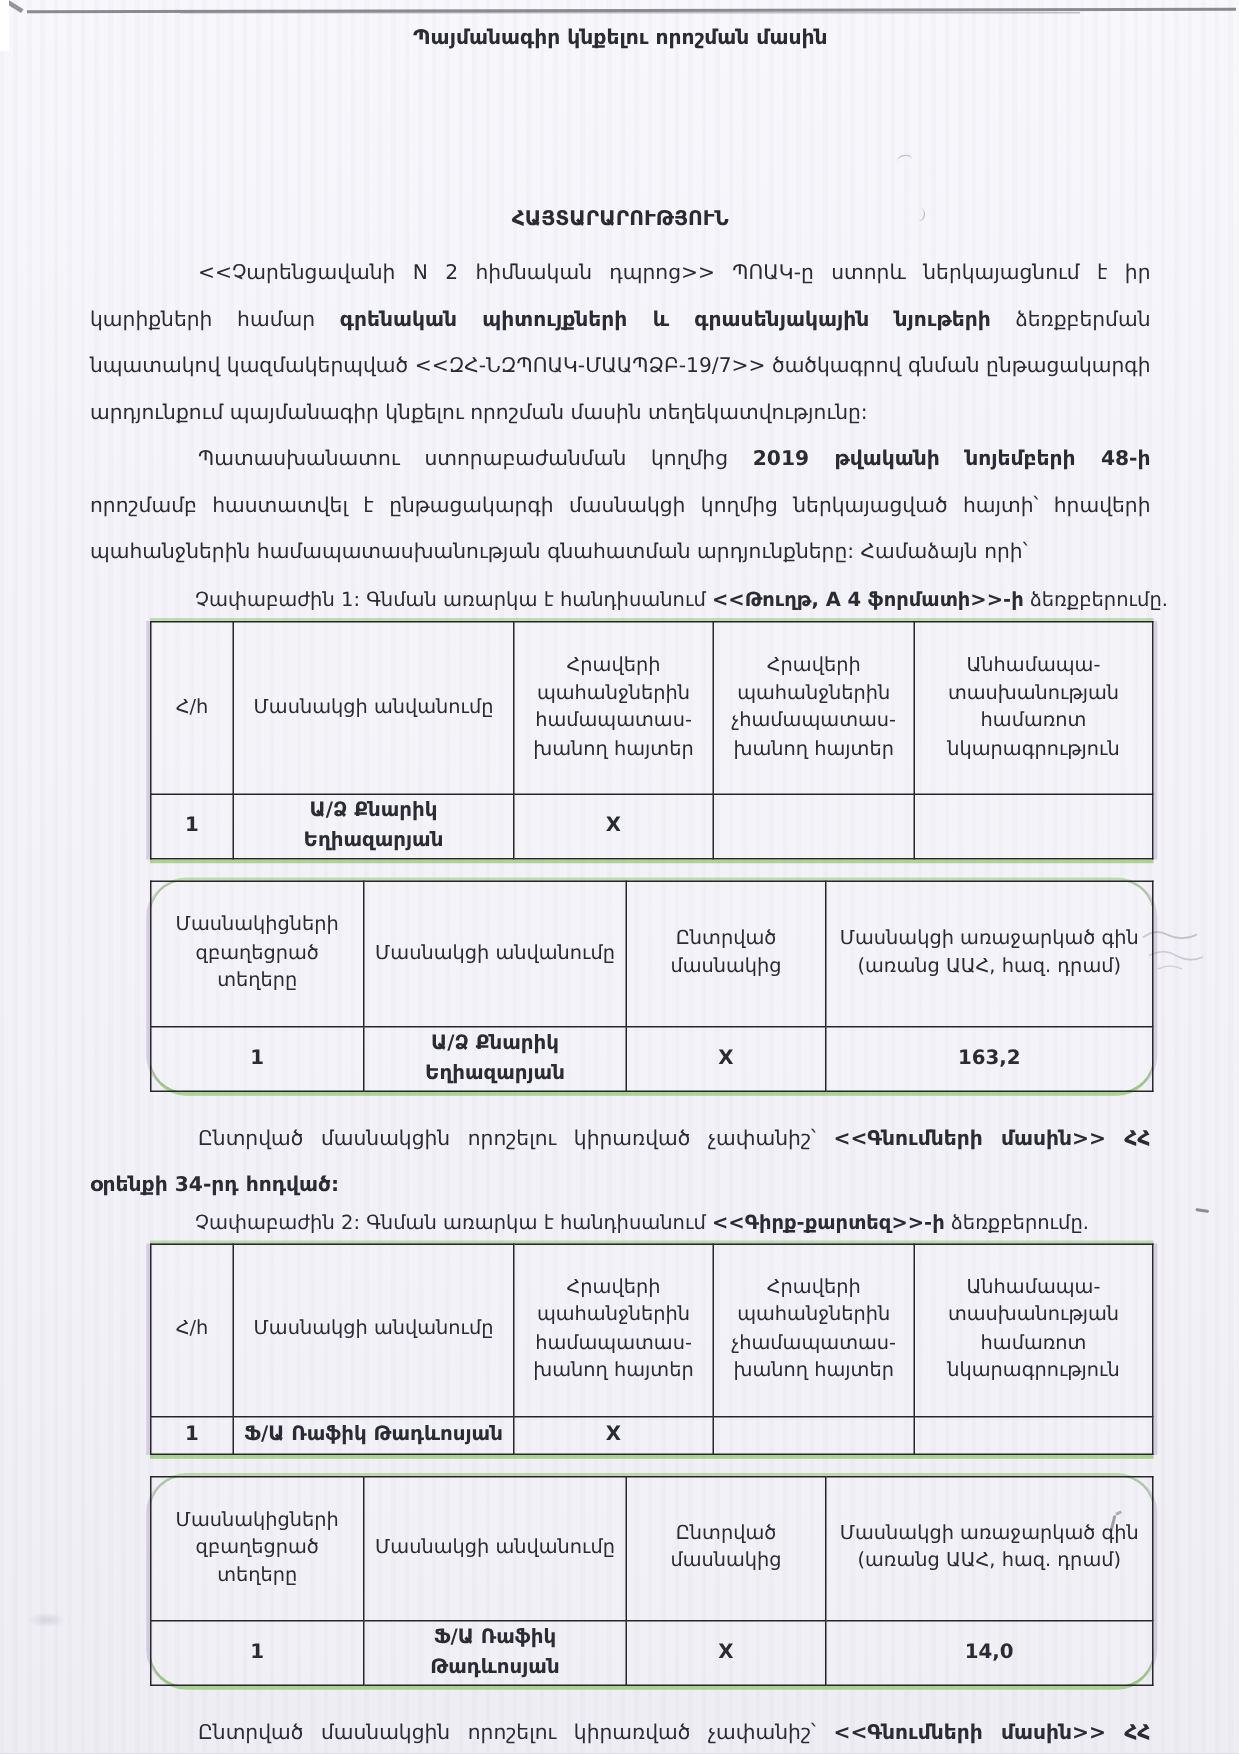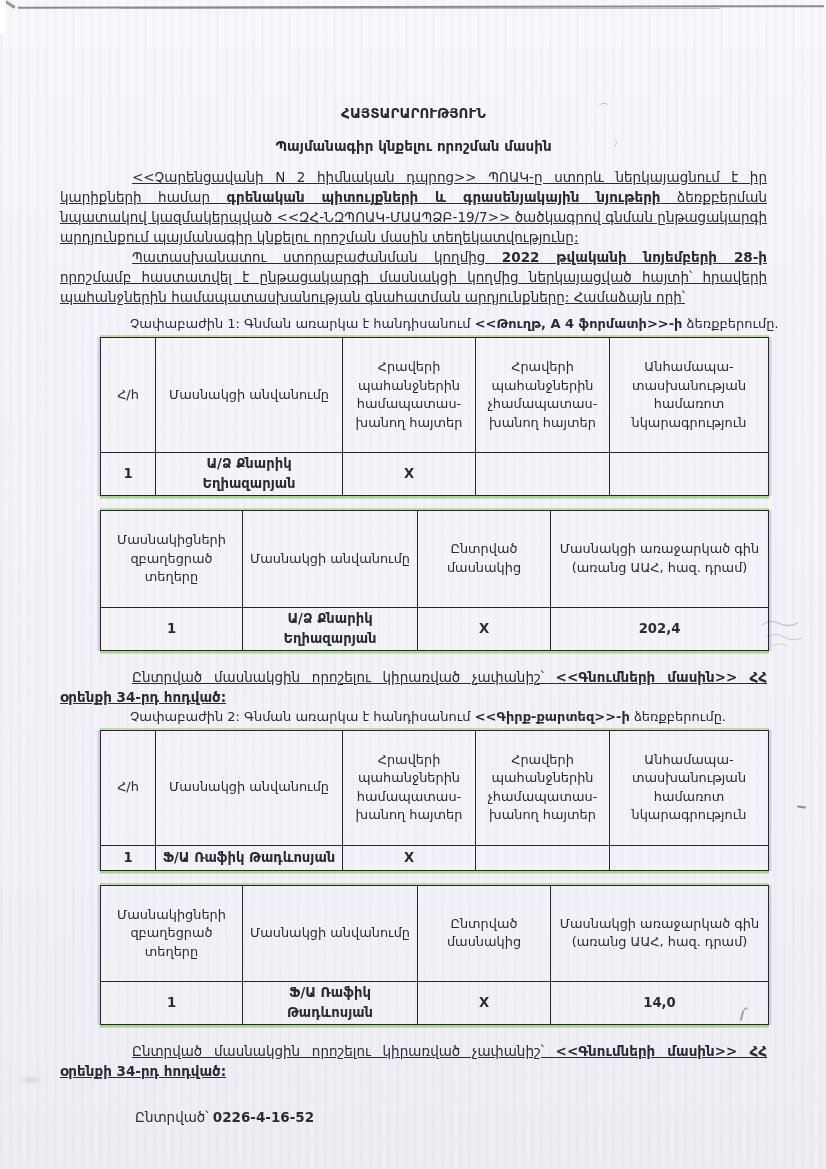--- a/index.html
+++ b/index.html
@@ -10,34 +10,34 @@
   }
   .page::before{
     content:"";position:absolute;inset:0;pointer-events:none;
     background:repeating-linear-gradient(90deg,rgba(120,120,155,.035) 0 3px,transparent 3px 9px);
   }
   .content{position:absolute;left:60px;top:0;width:707px;}
   .ttl{font-size:13.5px;font-weight:bold;text-align:center;margin:0;line-height:16px;}
   .ttl-main{padding-top:105px;}
   .ttl-sub{margin-top:17px;}
   .ttl-code{margin-top:16px;}
-  .body-p{font-size:13.5px;line-height:20px;text-align:justify;text-indent:72px;margin:0;text-decoration:underline;}
+  .body-p{font-size:13.5px;line-height:31px;text-align:justify;text-indent:72px;margin:0;}
   .p-intro{margin-top:13px;}
   .b{font-weight:bold;}
   .caption{font-size:13px;line-height:20px;margin:0 0 0 70px;white-space:nowrap;}
   .caption-1{margin-top:7px;}
   .caption-2{}
   .tbl{
     border-collapse:collapse;table-layout:fixed;width:668px;margin-left:40px;
     background:rgba(255,255,255,.12);
     box-shadow:0 2.5px 0 rgba(111,188,64,.55),0 -2px 0 rgba(111,188,64,.4),
                -2.5px 0 0 rgba(143,116,180,.28),2.5px 0 0 rgba(143,116,180,.28);
   }
   .tbl-top{margin-top:3px;}
-  .tbl-gap{margin-top:14px;}
+  .tbl-gap{margin-top:14px;border-radius:24px;}
   .tbl th,.tbl td{border:1.6px solid #26262b;text-align:center;vertical-align:middle;}
   .tbl th{font-weight:normal;font-size:12.9px;line-height:18.5px;padding:20px 6px;}
   .tbl td{font-weight:bold;font-size:13.2px;line-height:20px;height:22px;padding:1px 4px;}
   .criterion{margin-top:16px;}
   .sign-line{font-size:13.5px;line-height:25px;margin:0;padding-left:75px;}
   .sign-phone{margin-top:24px;}
   .p-contact{margin-top:22px;}
   
   .art{position:absolute;pointer-events:none;}
   .top-edge{top:6px;left:18px;width:806px;height:2px;background:#5c5c63;opacity:.7;transform:rotate(-.12deg);}
@@ -67,26 +67,26 @@
     <path d="M2 10 q8 -6 16 -2 q10 5 20 0" fill="none" stroke="#bcbcc8" stroke-width="1.3"></path>
     <path d="M6 22 q10 -5 18 0 q9 5 18 1" fill="none" stroke="#c4c4cf" stroke-width="1.1"></path>
     <path d="M12 31 q8 -4 16 0" fill="none" stroke="#ccccd6" stroke-width="1"></path>
   </svg>
   <div class="art dash-right"></div>
   <div class="art tick-mark"></div>
   <div class="art smudge-bl"></div>
 
   <div class="content">
 
+    <p class="ttl ttl-sub">Պայմանագիր կնքելու որոշման մասին</p>
     <p class="ttl ttl-main">ՀԱՅՏԱՐԱՐՈՒԹՅՈՒՆ</p>
-    <p class="ttl ttl-sub">Պայմանագիր կնքելու որոշման մասին</p>
 
     <p class="body-p p-intro"><span>&lt;&lt;Չարենցավանի N 2 հիմնական դպրոց&gt;&gt; ՊՈԱԿ-ը ստորև ներկայացնում է իր կարիքների համար </span><span class="b">գրենական պիտույքների և գրասենյակային նյութերի</span><span> ձեռքբերման նպատակով կազմակերպված &lt;&lt;ԶՀ-ՆԶՊՈԱԿ-ՄԱԱՊՁԲ-19/7&gt;&gt; ծածկագրով գնման ընթացակարգի արդյունքում պայմանագիր կնքելու որոշման մասին տեղեկատվությունը:</span></p>
 
-    <p class="body-p"><span>Պատասխանատու ստորաբաժանման կողմից </span><span class="b">2022 թվականի նոյեմբերի 28-ի</span><span> որոշմամբ հաստատվել է ընթացակարգի մասնակցի կողմից ներկայացված հայտի՝ հրավերի պահանջներին համապատասխանության գնահատման արդյունքները: Համաձայն որի՝</span></p>
+    <p class="body-p"><span>Պատասխանատու ստորաբաժանման կողմից </span><span class="b">2019 թվականի նոյեմբերի 48-ի</span><span> որոշմամբ հաստատվել է ընթացակարգի մասնակցի կողմից ներկայացված հայտի՝ հրավերի պահանջներին համապատասխանության գնահատման արդյունքները: Համաձայն որի՝</span></p>
 
     <p class="caption caption-1"><span>Չափաբաժին 1: Գնման առարկա է հանդիսանում </span><span class="b">&lt;&lt;Թուղթ, A 4 ֆորմատի&gt;&gt;-ի</span><span> ձեռքբերումը.</span></p>
 
     <table class="tbl tbl-top">
       <colgroup>
           <col style="width:55px">
           <col style="width:187px">
           <col style="width:133px">
           <col style="width:134px">
           <col style="width:159px">
@@ -124,21 +124,21 @@
           <th>Մասնակցի անվանումը</th>
           <th>Ընտրված մասնակից</th>
           <th>Մասնակցի առաջարկած գին (առանց ԱԱՀ, հազ. դրամ)</th>
         </tr>
       </thead>
       <tbody>
         <tr>
           <td>1</td>
           <td>Ա/Ձ Քնարիկ Եղիազարյան</td>
           <td>X</td>
-          <td>202,4</td>
+          <td>163,2</td>
         </tr>
       </tbody>
     </table>
 
     <p class="body-p criterion"><span>Ընտրված մասնակցին որոշելու կիրառված չափանիշ՝ </span><span class="b">&lt;&lt;Գնումների մասին&gt;&gt; ՀՀ օրենքի 34-րդ հոդված:</span></p>
 
     <p class="caption caption-2"><span>Չափաբաժին 2: Գնման առարկա է հանդիսանում </span><span class="b">&lt;&lt;Գիրք-քարտեզ&gt;&gt;-ի</span><span> ձեռքբերումը.</span></p>
 
     <table class="tbl tbl-top">
       <colgroup>

